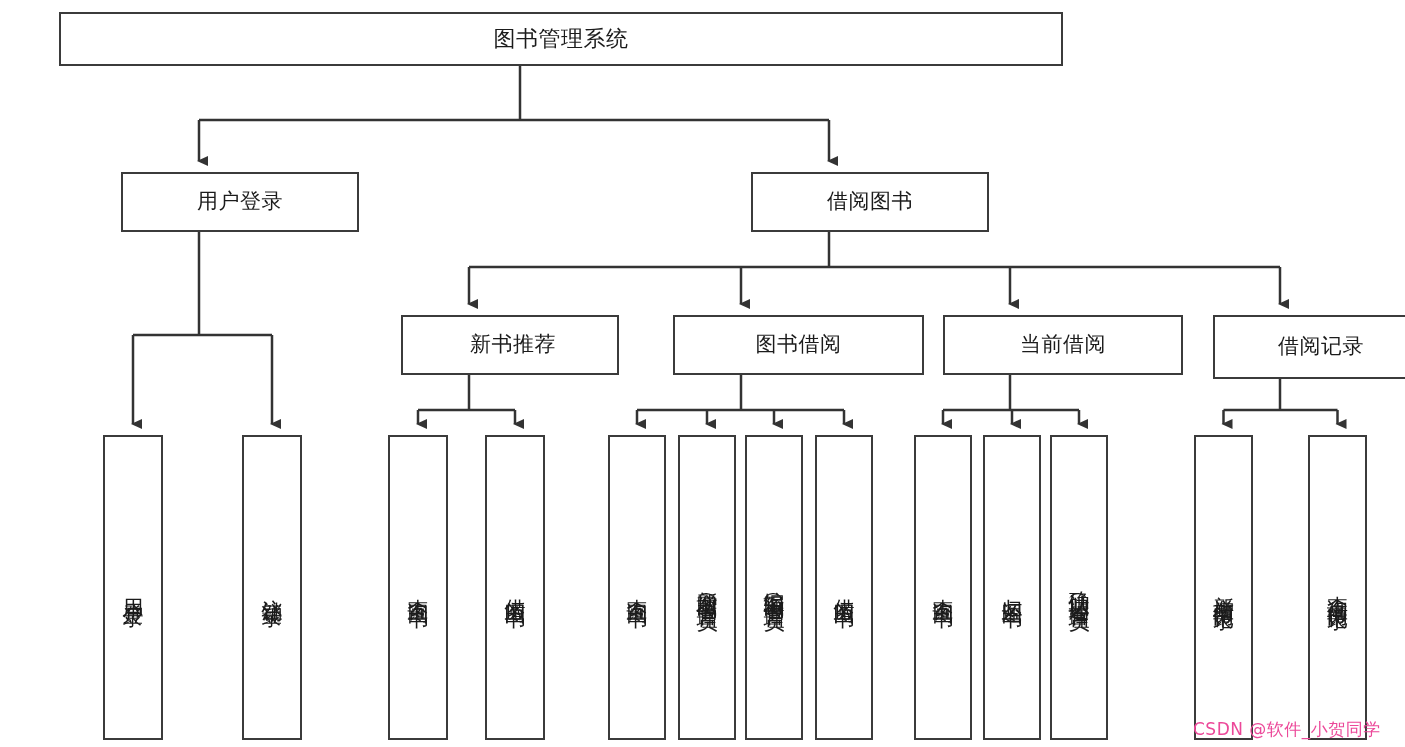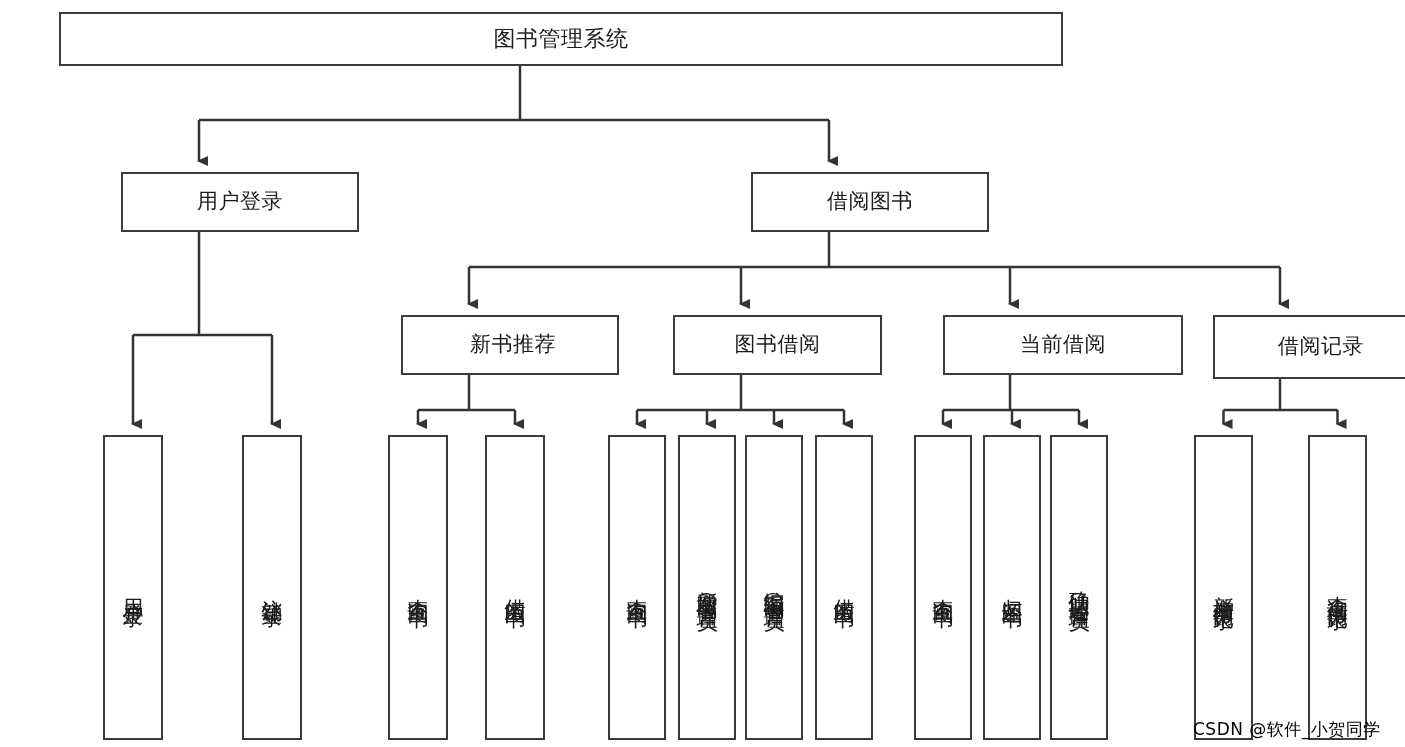--- a/index.html
+++ b/index.html
@@ -117,21 +117,21 @@
         <path d="M1337.5,410 L1337.5,424" marker-end="url(#arrow)"></path>
       </g>
   </svg>
 
   <div class="node root horiz" style="left: 18px; top: 12px; width: 1004px; height: 54px;">图书管理系统</div>
 
   <div class="node horiz" style="left: 80px; top: 172px; width: 238px; height: 60px;">用户登录</div>
   <div class="node horiz" style="left: 710px; top: 172px; width: 238px; height: 60px;">借阅图书</div>
 
   <div class="node horiz" style="left: 360px; top: 315px; width: 218px; height: 60px; padding-left: 6px;">新书推荐</div>
-  <div class="node horiz" style="left: 632px; top: 315px; width: 209px; height: 60px;">图书借阅</div>
+  <div class="node horiz" style="left: 632px; top: 315px; width: 251px; height: 60px;">图书借阅</div>
   <div class="node horiz" style="left: 902px; top: 315px; width: 240px; height: 60px;">当前借阅</div>
   <div class="node horiz" style="left: 1172px; top: 315px; width: 216px; height: 64px;">借阅记录</div>
 
   <div class="node vert" style="left: 103px; top: 435px; width: 60px; height: 305px;">
       <span class="vlabel">用户登录</span>
     </div>
   <div class="node vert" style="left: 242px; top: 435px; width: 60px; height: 305px;">
       <span class="vlabel">注销登录</span>
     </div>
   <div class="node vert" style="left: 388px; top: 435px; width: 60px; height: 305px;">
@@ -161,14 +161,14 @@
   <div class="node vert" style="left: 1050px; top: 435px; width: 58px; height: 305px;">
       <span class="vlabel">确认归还（管理员）</span>
     </div>
   <div class="node vert" style="left: 1194px; top: 435px; width: 59px; height: 305px;">
       <span class="vlabel">新增借阅记录</span>
     </div>
   <div class="node vert" style="left: 1308px; top: 435px; width: 59px; height: 305px;">
       <span class="vlabel">查询借阅记录</span>
     </div>
 
-  <div class="watermark" style="left: 1193px; top: 718px; color: #000000;">CSDN @软件_小贺同学</div>
+  <div class="watermark" style="left: 1193px; top: 718px; color: #ec4899;">CSDN @软件_小贺同学</div>
 </div>
 
 </body></html>

